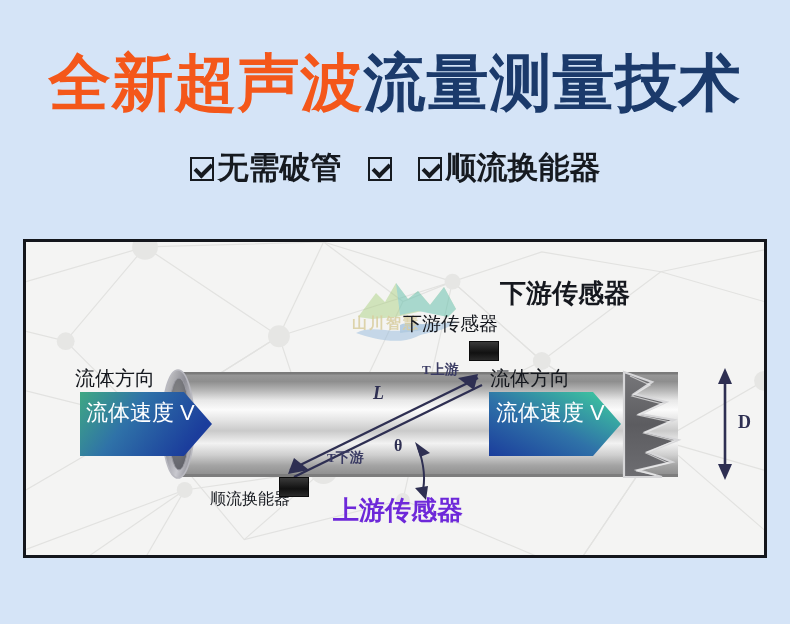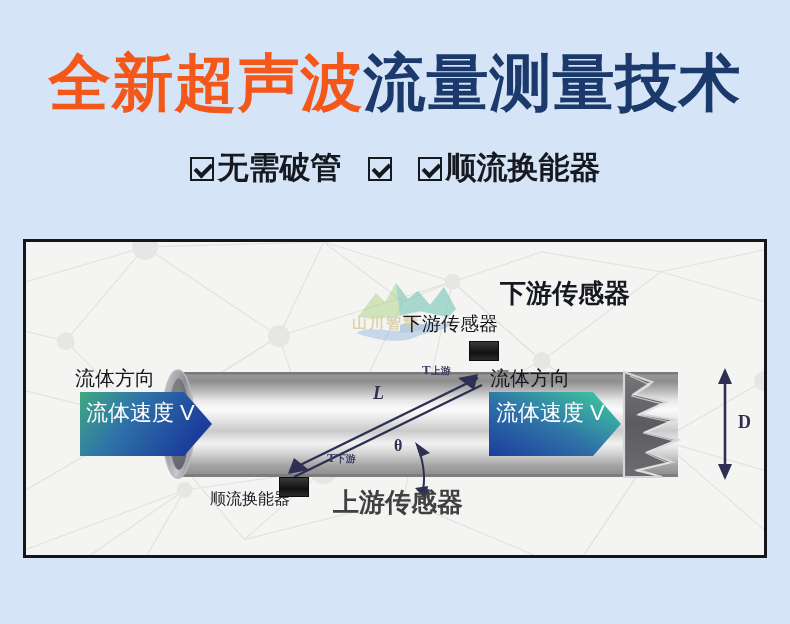--- a/index.html
+++ b/index.html
@@ -71,21 +71,21 @@
     font-size:15px; color:#d9ce9f; font-weight:bold;
     letter-spacing:2px;
     opacity:.85;
   }
 
   
   .pipe-wrap { position:absolute; left:0; top:0; width:744px; height:319px; }
 
   
   .lbl { position:absolute; white-space:nowrap; line-height:1; }
-  .sub { font-size:10px; }
+  .sub { font-size:14px; }
 
   .transducer {
     position:absolute; width:30px; height:20px;
     background:linear-gradient(180deg,#3a3a3a 0%,#111 60%,#2a2a2a 100%);
     border:1px solid #0c0c0c;
   }
 </style>
 </head>
 <body>
 
@@ -250,21 +250,21 @@
   <div class="lbl" style="left:49px; top:126px; font-size:20px; color:#15181e;">流体方向</div>
 
   <div class="lbl" style="left:60px; top:160px; font-size:22px; color:#ffffff;">流体速度 V</div>
 
   <div class="lbl" style="left:464px; top:126px; font-size:20px; color:#15181e;">流体方向</div>
 
   <div class="lbl" style="left:470px; top:160px; font-size:22px; color:#ffffff;">流体速度 V</div>
 
   <div class="lbl" style="left:474px; top:38px; font-size:26px; font-weight:bold; color:#15181e;">下游传感器</div>
 
-  <div class="lbl" style="left:307px; top:247px; font-size:26px; font-weight:bold; color:#404040;">上游传感器</div>
+  <div class="lbl" style="left:307px; top:255px; font-size:26px; font-weight:bold; color:#6d28d9;">上游传感器</div>
 
   <div class="lbl" style="left:377px; top:72px; font-size:19px; color:#15181e;">下游传感器</div>
 
   <div class="lbl" style="left:184px; top:249px; font-size:16px; color:#15181e;">顺流换能器</div>
 
   <div class="transducer" style="left:443px; top:99px;"></div>
   <div class="transducer" style="left:253px; top:235px;"></div>
 
   <div class="lbl" style="left:712px; top:171px; font-size:18px; font-weight:bold;
        color:#2e2f52; font-family:'Liberation Serif', serif;">D</div>

